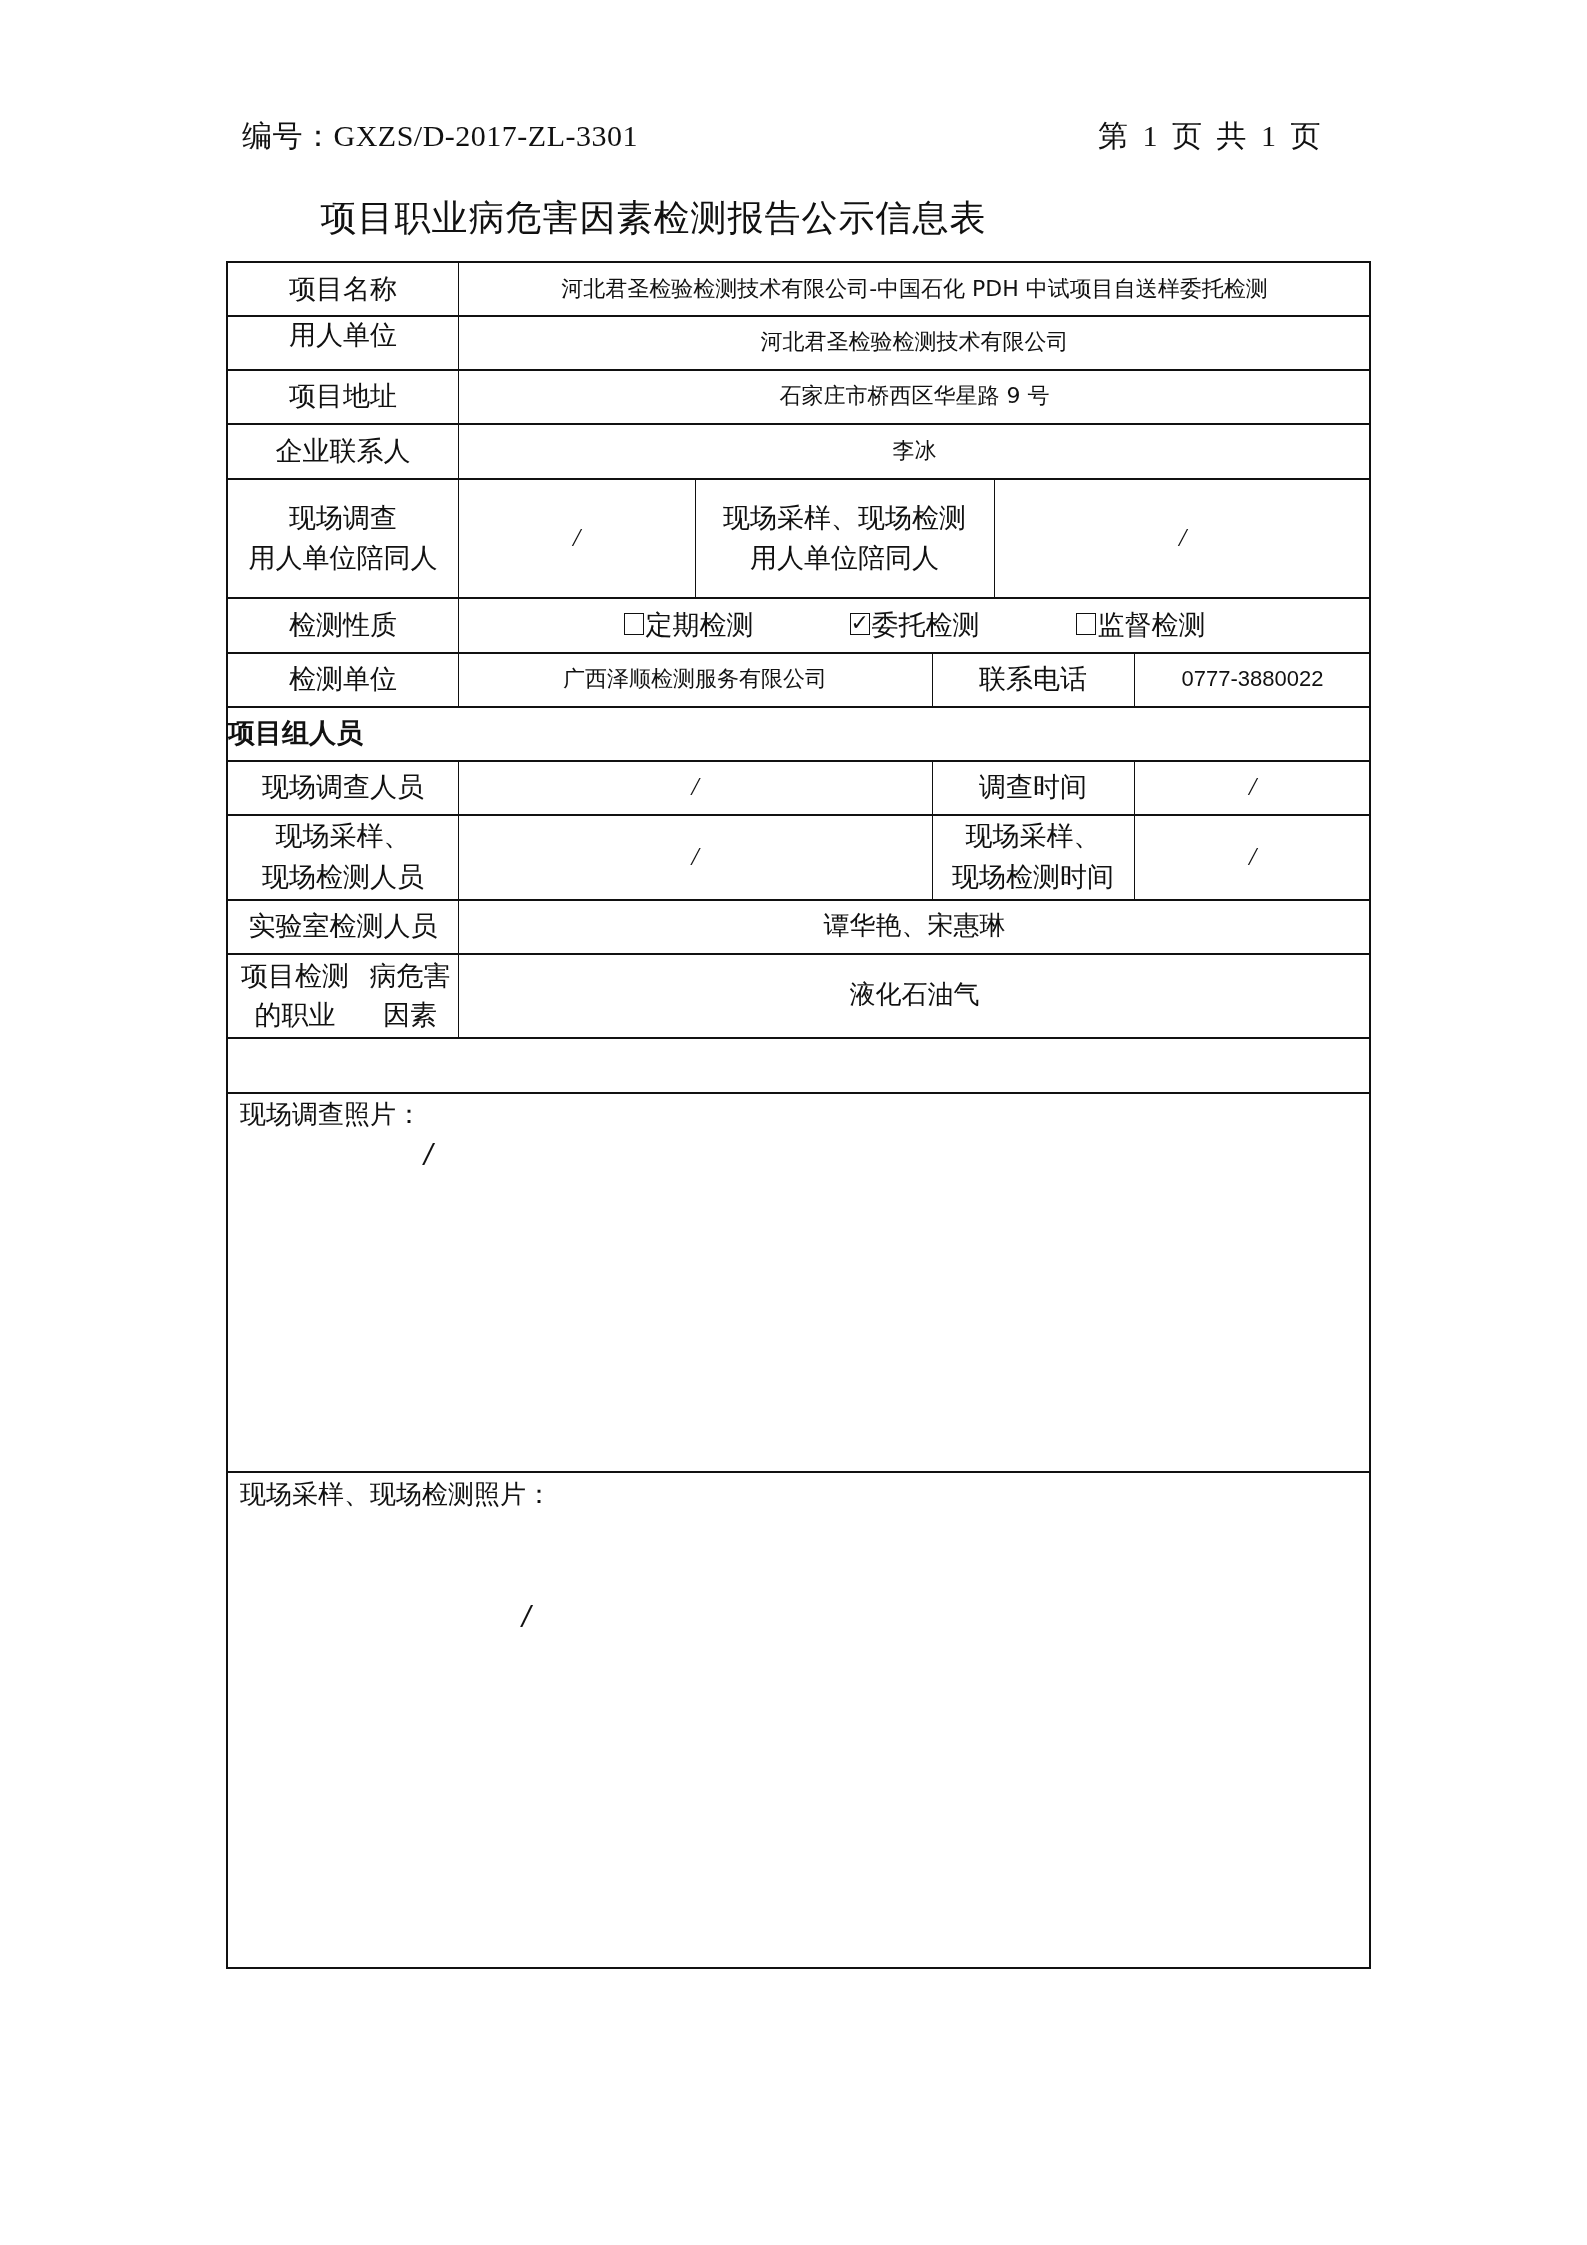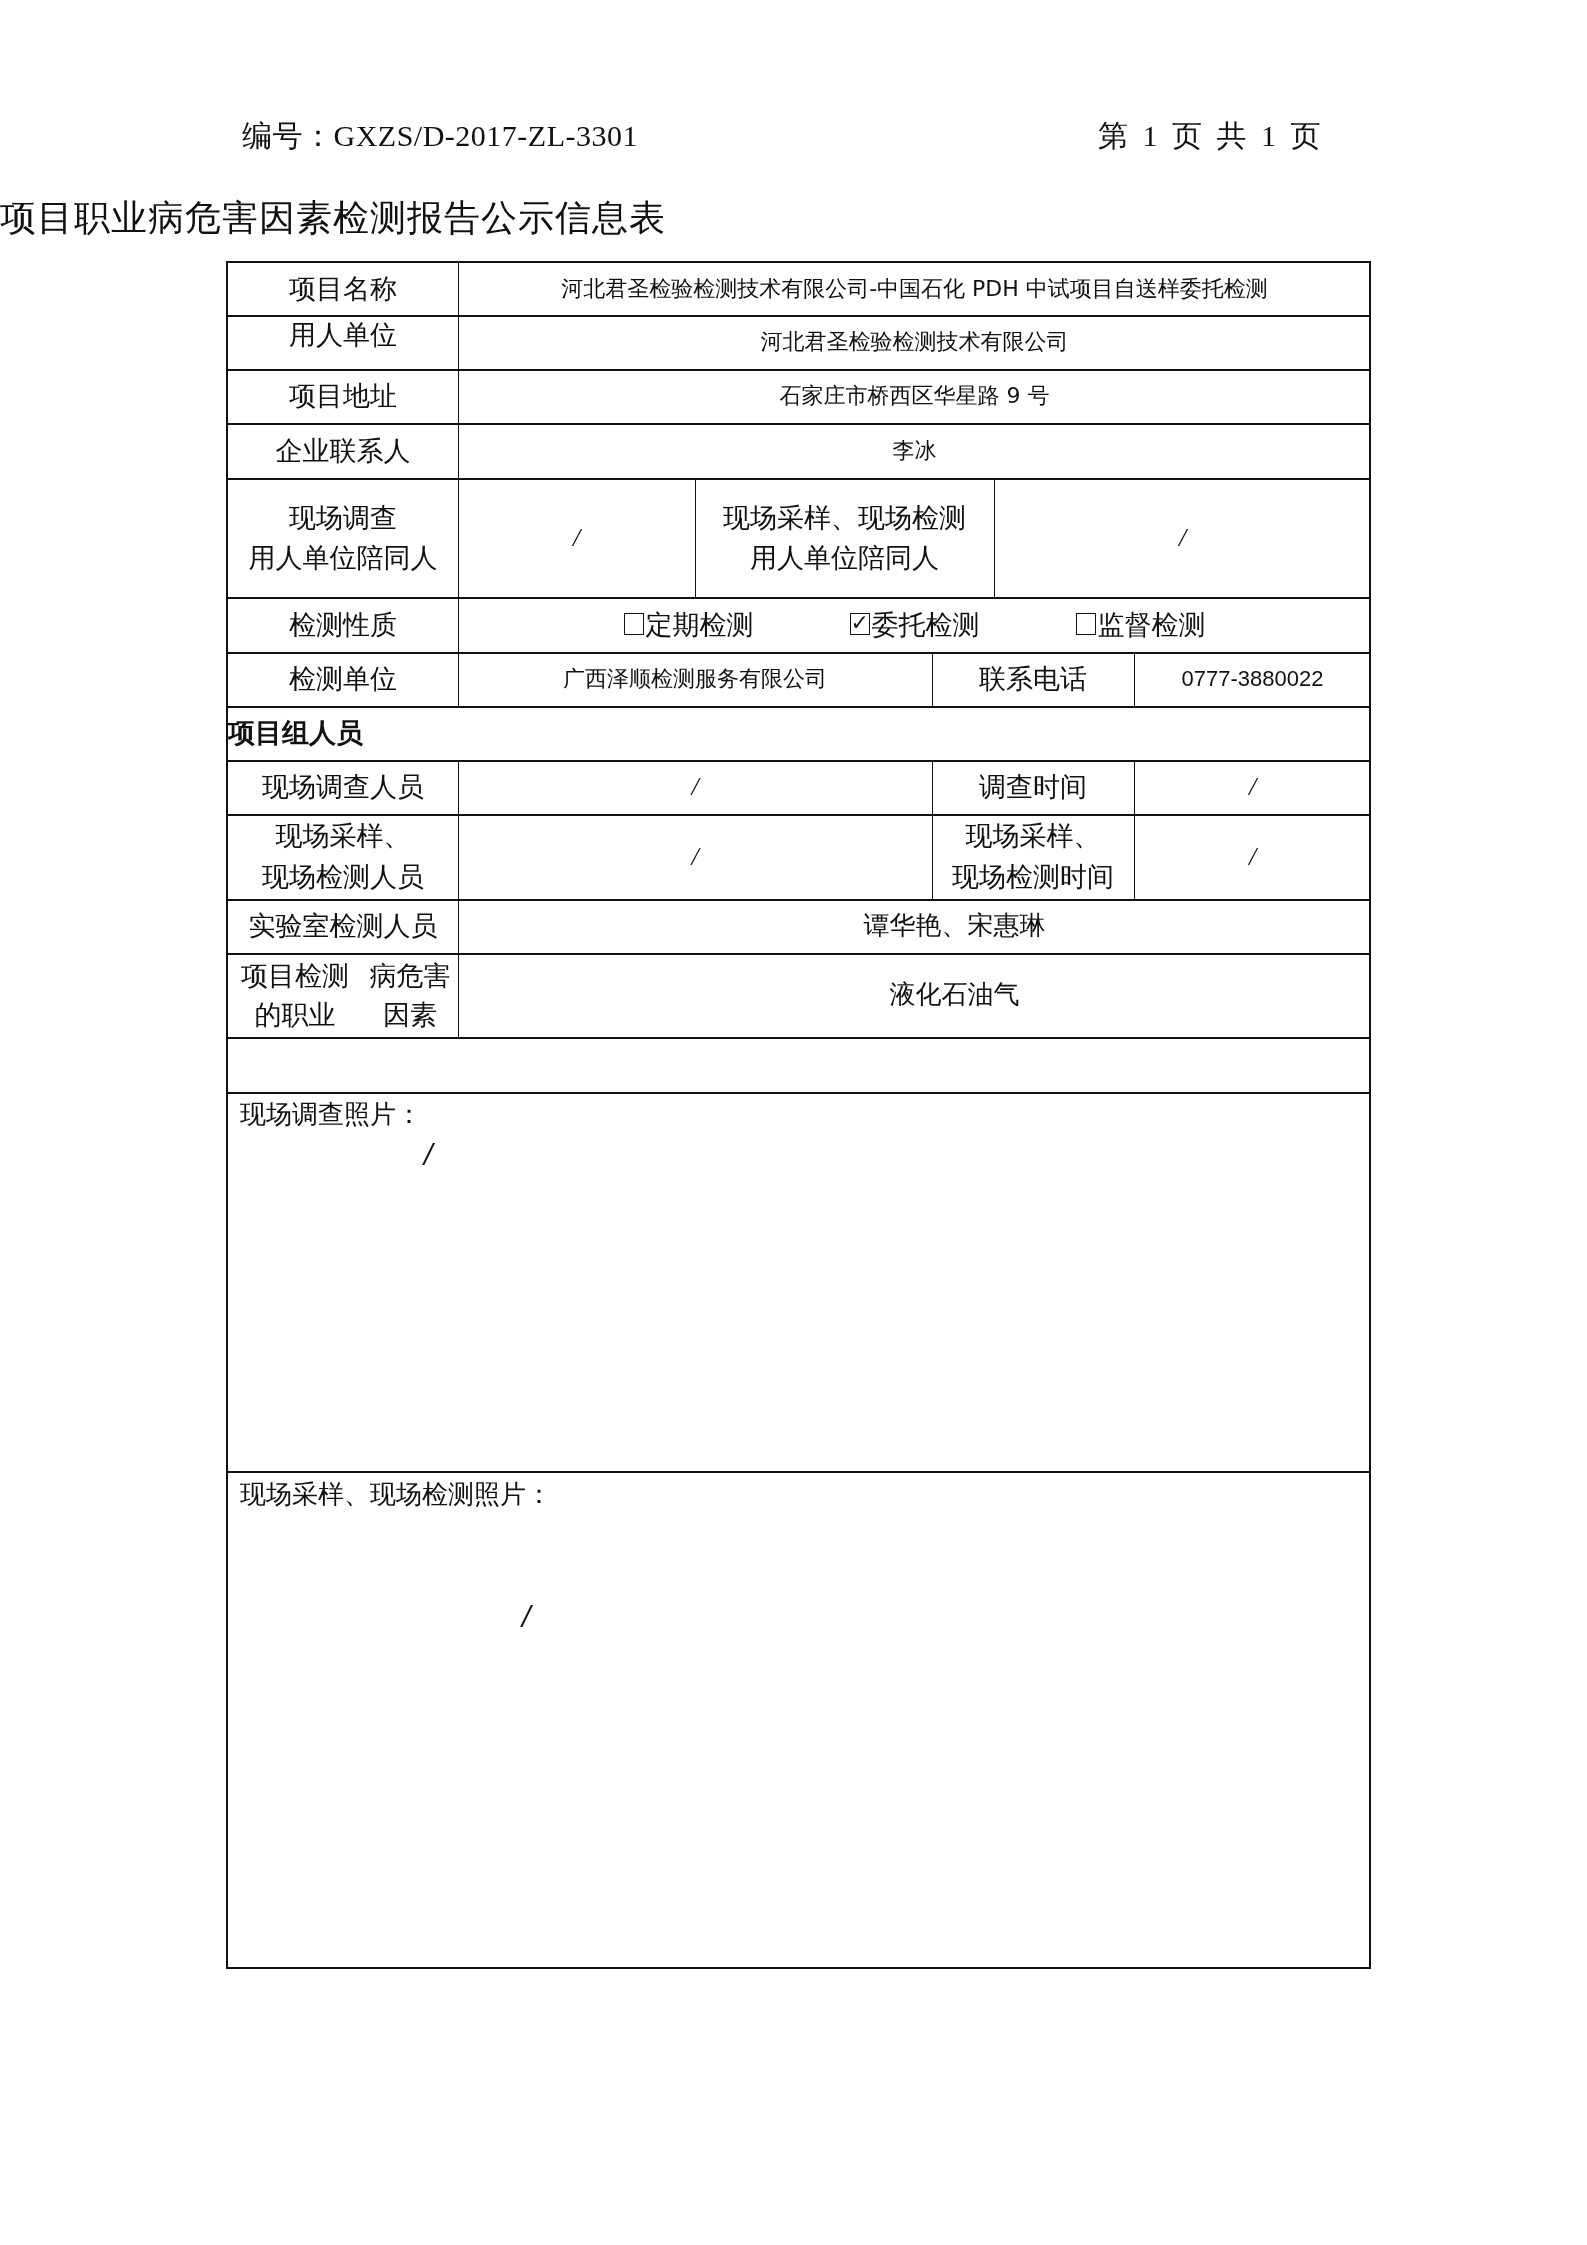--- a/index.html
+++ b/index.html
@@ -1,27 +1,27 @@
 <!DOCTYPE html>
 <html><head>
 <meta charset="utf-8">
 <style>
   html, body { margin:0; padding:0; background:#ffffff; }
   body { width:1587px; height:2245px; position:relative; overflow:hidden; color:#111; font-family:"DejaVu Serif","Liberation Serif",serif; }
   .hdr { position:absolute; top:116px; font-size:30px; font-family:"Liberation Serif","DejaVu Serif",serif; letter-spacing:0.5px; }
   .hdr-left { left:242px; }
   .hdr-right { left:1098px; word-spacing:6px; }
-  .title { position:absolute; top:194px; left:0; width:1307px; text-align:left; font-size:36px; font-family:"DejaVu Sans","Liberation Sans",sans-serif; letter-spacing:1px; }
+  .title { position:absolute; top:194px; left:0; width:1307px; text-align:center; font-size:36px; font-family:"DejaVu Sans","Liberation Sans",sans-serif; letter-spacing:1px; }
   .tbl { position:absolute; left:226px; top:261px; width:1145px; height:1708px; border:2px solid #111; box-sizing:border-box; }
   .cell { position:absolute; box-sizing:border-box; display:flex; align-items:center; justify-content:center; text-align:center; font-family:"DejaVu Sans","Liberation Sans",sans-serif; line-height:1.45; }
   .hl { position:absolute; left:0; right:0; height:0; border-top:2px solid #111; }
   .vl { position:absolute; width:0; border-left:1.5px solid #111; }
   .lbl { font-size:27px; }
   .val { font-size:22px;text-align:right; }
-  .valm { font-size:26px;margin-left:40px; }
+  .valm { font-size:26px; }
   .sec { justify-content:flex-start; font-size:27px; font-weight:bold; }
   .slash { font-size:26px; font-family:"Liberation Serif",serif; font-style:italic; }
   .opt { display:inline-flex; align-items:center; margin:0 48px; font-size:27px; }
   .box { display:inline-block; width:18px; height:20px; border:1.5px solid #111; margin-right:2px; position:relative; font-size:22px; line-height:18px; text-align:center; }
   .photo-lbl { position:absolute; font-size:26px; font-family:"DejaVu Sans","Liberation Sans",sans-serif; }
 </style>
 </head>
 <body>
 
 <div class="hdr hdr-left">编号：GXZS/D-2017-ZL-3301</div>

